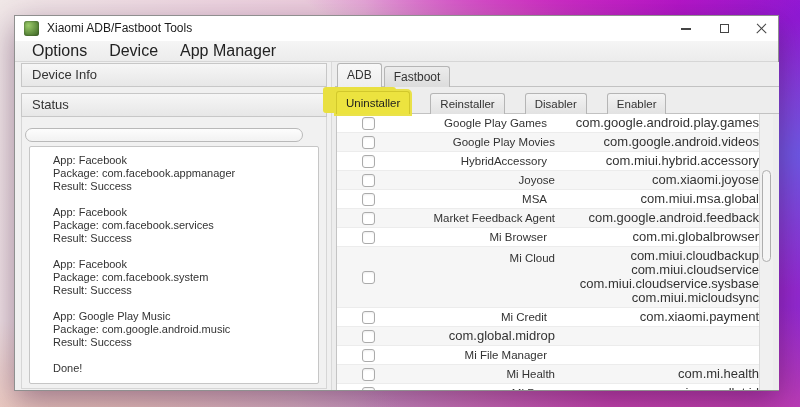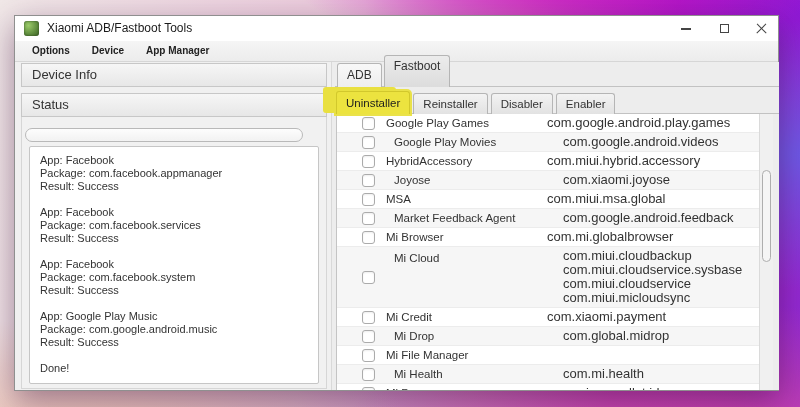--- a/index.html
+++ b/index.html
@@ -34,65 +34,65 @@
   .glyph-close { position:relative; width:11px; height:11px; }
   .glyph-close::before, .glyph-close::after { content:""; position:absolute; left:-1px; top:5px;
     width:13px; height:1.4px; background:#444; }
   .glyph-close::before { transform:rotate(45deg); }
   .glyph-close::after  { transform:rotate(-45deg); }
 
   
   .menubar { position:absolute; left:0; top:25px; width:100%; height:21px;
     background:linear-gradient(#f5f5f5,#ececec); border-bottom:1px solid #d6d6d6;
     display:flex; padding-left:6px; }
-  .menu-item { line-height:20px; padding:0 11px; font-size:10px; color:#222;font-weight:bold; }
+  .menu-item { line-height:20px; padding:0 11px; font-size:16px; color:#222; }
 
   
   .left-panel { position:absolute; left:0; top:46px; width:316px; height:328px; background:#f0f0f0; }
   .pane-header { position:absolute; left:6px; width:306px; height:24px;
     background:linear-gradient(#f6f6f6,#e7e7e7); border:1px solid #c7c7c7;
     line-height:22px; padding-left:10px; font-size:13px; color:#333; }
   .hdr-device { top:1px; } .hdr-status { top:31px; }
   .status-content { position:absolute; left:6px; top:55px; width:306px; height:272px;
     background:#f1f1f1; border:1px solid #d6d6d6; border-top:none; }
   .progressbar { position:absolute; left:10px; top:66px; width:278px; height:14px;
     background:linear-gradient(#fdfdfd,#f2f2f2); border:1px solid #b9b9b9; border-radius:7px; }
   .log-box { position:absolute; left:14px; top:84px; width:290px; height:238px;
     background:#ffffff; border:1px solid #c6c6c6; border-radius:2px;
-    padding:7px 10px; font-size:11px; line-height:13px; color:#333;
+    padding:7px 23px; font-size:11px; line-height:13px; color:#333;
     white-space:pre-line; overflow:hidden; }
 
   .divider { position:absolute; left:316px; top:46px; width:4px; height:328px;
     background:#ededed; border-left:1px solid #d9d9d9; }
 
   
   .right-panel { position:absolute; left:320px; top:46px; width:444px; height:328px; background:#ededed; }
   .tabline-1 { position:absolute; left:0; top:24px; width:444px; height:1px; background:#c2c2c2; }
   .tabline-2 { position:absolute; left:0; top:51px; width:444px; height:1px; background:#c2c2c2; }
   .main-tabs { position:absolute; left:2px; top:1px; height:24px; display:flex; align-items:flex-end; gap:2px; }
   .tab { border:1px solid #b5b5b5; border-bottom:none; border-radius:3px 3px 0 0;
-    font-size:12px; color:#333; padding:0 9px; line-height:20px; height:32px;
+    font-size:12px; color:#333; padding:0 9px; line-height:20px; height:21px;
     background:linear-gradient(#ececec,#dcdcdc); }
   .tab.sel { height:24px; line-height:23px; background:linear-gradient(#f8f8f8,#eeeeee);
     position:relative; z-index:2; box-shadow:0 1px 0 #ededed; }
 
   .marker { position:absolute; left:-12px; top:25px; width:73px; height:26px;
     background:#e9e040; border-radius:3px; z-index:3; }
-  .subtabs { position:absolute; left:1px; top:28px; height:24px; display:flex; align-items:flex-end; gap:3px; z-index:4; }
+  .subtabs { position:absolute; left:1px; top:28px; height:24px; display:flex; align-items:flex-end; gap:20px; z-index:4; }
   .subtab { border:1px solid #b5b5b5; border-bottom:none; border-radius:3px 3px 0 0;
     font-size:11.5px; color:#333; padding:0 9px; line-height:20px; height:21px;
     background:linear-gradient(#f3f3f3,#e2e2e2); }
   .subtab.hl { height:23px; line-height:22px; background:#ece33f; border-color:#d2c82c;
     color:#1d1d1d; box-shadow:0 0 0 2px rgba(233,224,64,0.95); }
 
   
   .app-list { position:absolute; left:1px; top:52px; width:423px; height:276px;
     background:#ffffff; border-left:1px solid #c4c4c4; overflow:hidden; }
   .row { display:grid; grid-template-columns:14px 171px auto; align-items:center;
-    min-height:19px; padding:0 0 0 25px; border-bottom:1px solid #ececec; background:#ffffff; }
+    min-height:19px; padding:0 0 0 25px; border-bottom:1px solid #ececec; background:#ffffff;text-align:right; }
   .row.alt { background:#f6f6f6;gap:8px; }
   .checkbox { width:13px; height:13px; border:1px solid #ababab; border-radius:3px;
     background:#ffffff; box-shadow:inset 0 1px 2px rgba(0,0,0,0.07); }
   .cell-name { font-size:11.5px; color:#333; padding-left:10px; align-self:center; }
   .row.multi .cell-name { align-self:start; padding-top:3px; }
   .cell-pkg { font-size:13px; color:#333; }
   .cell-pkg div { line-height:14px; }
   .row.multi { padding-top:2px; padding-bottom:2px; }
 
   .scrollbar { position:absolute; left:424px; top:52px; width:14px; height:276px;
@@ -215,35 +215,34 @@
           <span class="cell-name">Mi Browser</span>
           <div class="cell-pkg">
             <div>com.mi.globalbrowser</div>
           </div>
         </div>
         <div class="row alt multi">
           <span class="checkbox"></span>
           <span class="cell-name">Mi Cloud</span>
           <div class="cell-pkg">
             <div>com.miui.cloudbackup</div>
+            <div>com.miui.cloudservice</div>
             <div>com.miui.cloudservice.sysbase</div>
-            <div>com.miui.cloudservice</div>
             <div>com.miui.micloudsync</div>
           </div>
         </div>
         <div class="row">
           <span class="checkbox"></span>
           <span class="cell-name">Mi Credit</span>
           <div class="cell-pkg">
             <div>com.xiaomi.payment</div>
           </div>
         </div>
         <div class="row alt">
           <span class="checkbox"></span>
-          <span class="cell-name">Mi Drop</span>
           <div class="cell-pkg">
             <div>com.global.midrop</div>
           </div>
         </div>
         <div class="row">
           <span class="checkbox"></span>
           <span class="cell-name">Mi File Manager</span>
         </div>
         <div class="row alt">
           <span class="checkbox"></span>

